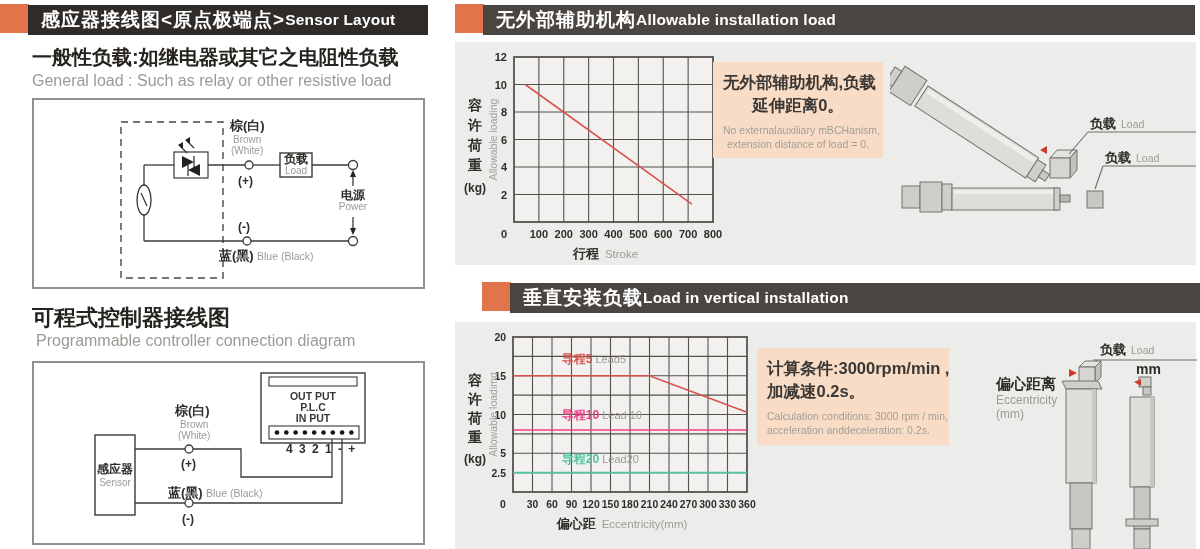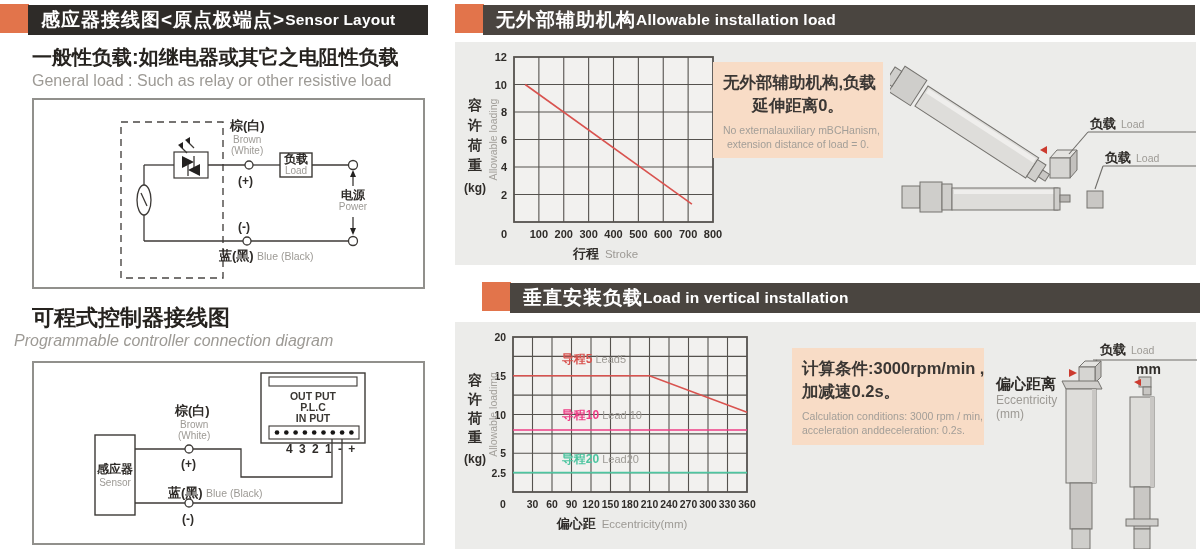--- a/index.html
+++ b/index.html
@@ -107,21 +107,21 @@
       <text class="gry" x="199" y="43">Brown</text>
       <text class="gry" x="197" y="54">(White)</text>
       <text class="cnb12" x="204" y="85">(+)</text>
       <text class="cnb12" x="204" y="131">(-)</text>
       <text class="cnb" x="185" y="160">蓝(黑)</text>
       <text class="gry105" x="223" y="160">Blue (Black)</text>
     </svg>
   </div>
 
   <div class="sec-title" style="left:32px;top:303px;font-size:22px;">可程式控制器接线图</div>
-  <div class="sec-sub" style="left:14px;top:332px;font-size:16px;font-style:italic;">Programmable controller connection diagram</div>
+  <div class="sec-sub" style="left:36px;top:332px;font-size:16px;">Programmable controller connection diagram</div>
 
   <div class="diag-box" style="left:32px;top:361px;width:393px;height:184px;">
     <svg width="389" height="180" viewBox="0 0 389 180">
 
       <rect x="61" y="72" width="40" height="80" fill="#fff" stroke="#3c3936" stroke-width="1.4"></rect>
       <text class="cnb12" x="81" y="110" text-anchor="middle">感应器</text>
       <text class="gry" x="81" y="123" text-anchor="middle">Sensor</text>
 
       <rect x="227" y="10" width="104" height="70" fill="#fff" stroke="#3c3936" stroke-width="1.4"></rect>
       <rect x="235" y="14" width="88" height="9" fill="#fff" stroke="#3c3936" stroke-width="1.1"></rect>
@@ -321,21 +321,21 @@
       <text x="20" y="138" text-anchor="middle" class="yunit">(kg)</text>
       <text x="42" y="89.5" text-anchor="middle" class="yen" transform="rotate(-90 42 89.5)">Allowable loadimg</text>
       <polyline points="58.0,50.8 194.5,50.8 292.0,87.2" fill="none" stroke="#d9534f" stroke-width="1.6"></polyline>
       <text x="106.75" y="38.349999999999994" class="slabel"><tspan fill="#d9534f">导程5</tspan><tspan fill="#9d9a95" font-weight="400" font-size="11px"> Lead5</tspan></text>
       <polyline points="58.0,105.0 292.0,105.0" fill="none" stroke="#ee3e86" stroke-width="1.6"></polyline>
       <text x="106.75" y="94.14999999999999" class="slabel"><tspan fill="#ee3e86">导程10</tspan><tspan fill="#9d9a95" font-weight="400" font-size="11px"> Lead 10</tspan></text>
       <polyline points="58.0,147.6 292.0,147.6" fill="none" stroke="#4ec5a0" stroke-width="1.6"></polyline>
       <text x="106.75" y="137.55" class="slabel"><tspan fill="#4ec5a0">导程20</tspan><tspan fill="#9d9a95" font-weight="400" font-size="11px"> Lead20</tspan></text>
     </svg>
 
-  <div class="note" style="left:757px;top:348px;width:192px;height:97px;margin-left:35px;">
+  <div class="note" style="left:757px;top:348px;width:192px;height:97px;">
     <div class="cn">
       <div>计算条件:3000rpm/min ,</div>
       <div>加减速0.2s。</div>
     </div>
     <div class="en">
       <div>Calculation conditions: 3000 rpm / min,</div>
       <div>acceleration anddeceleration: 0.2s.</div>
     </div>
   </div>
 

